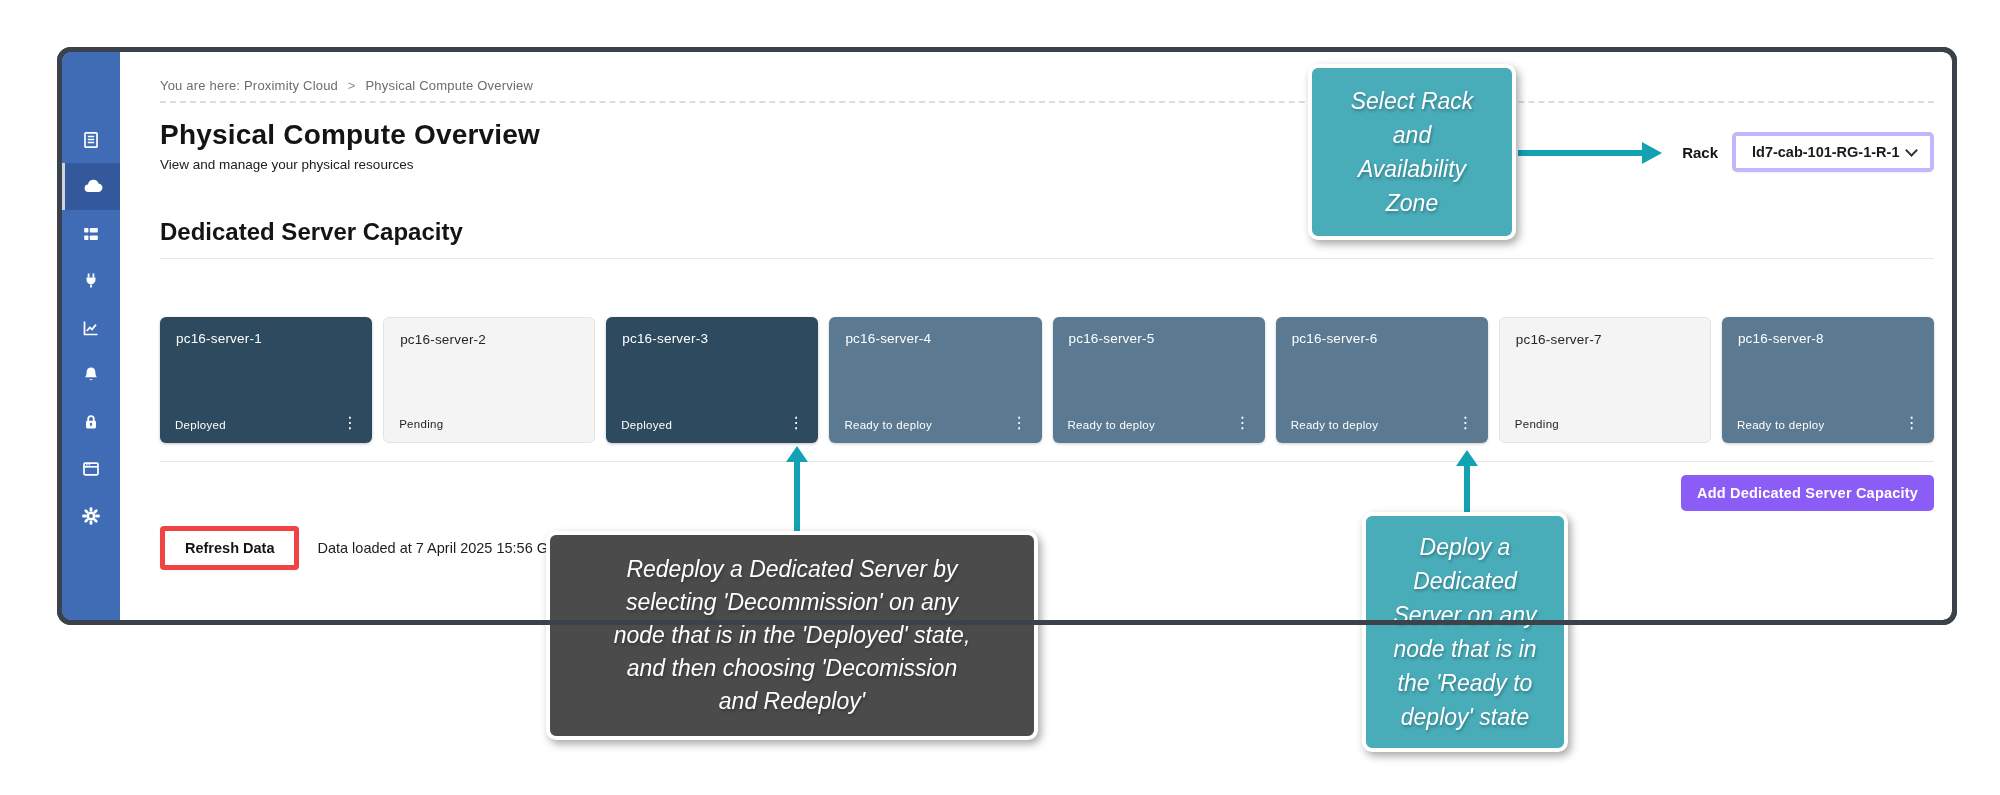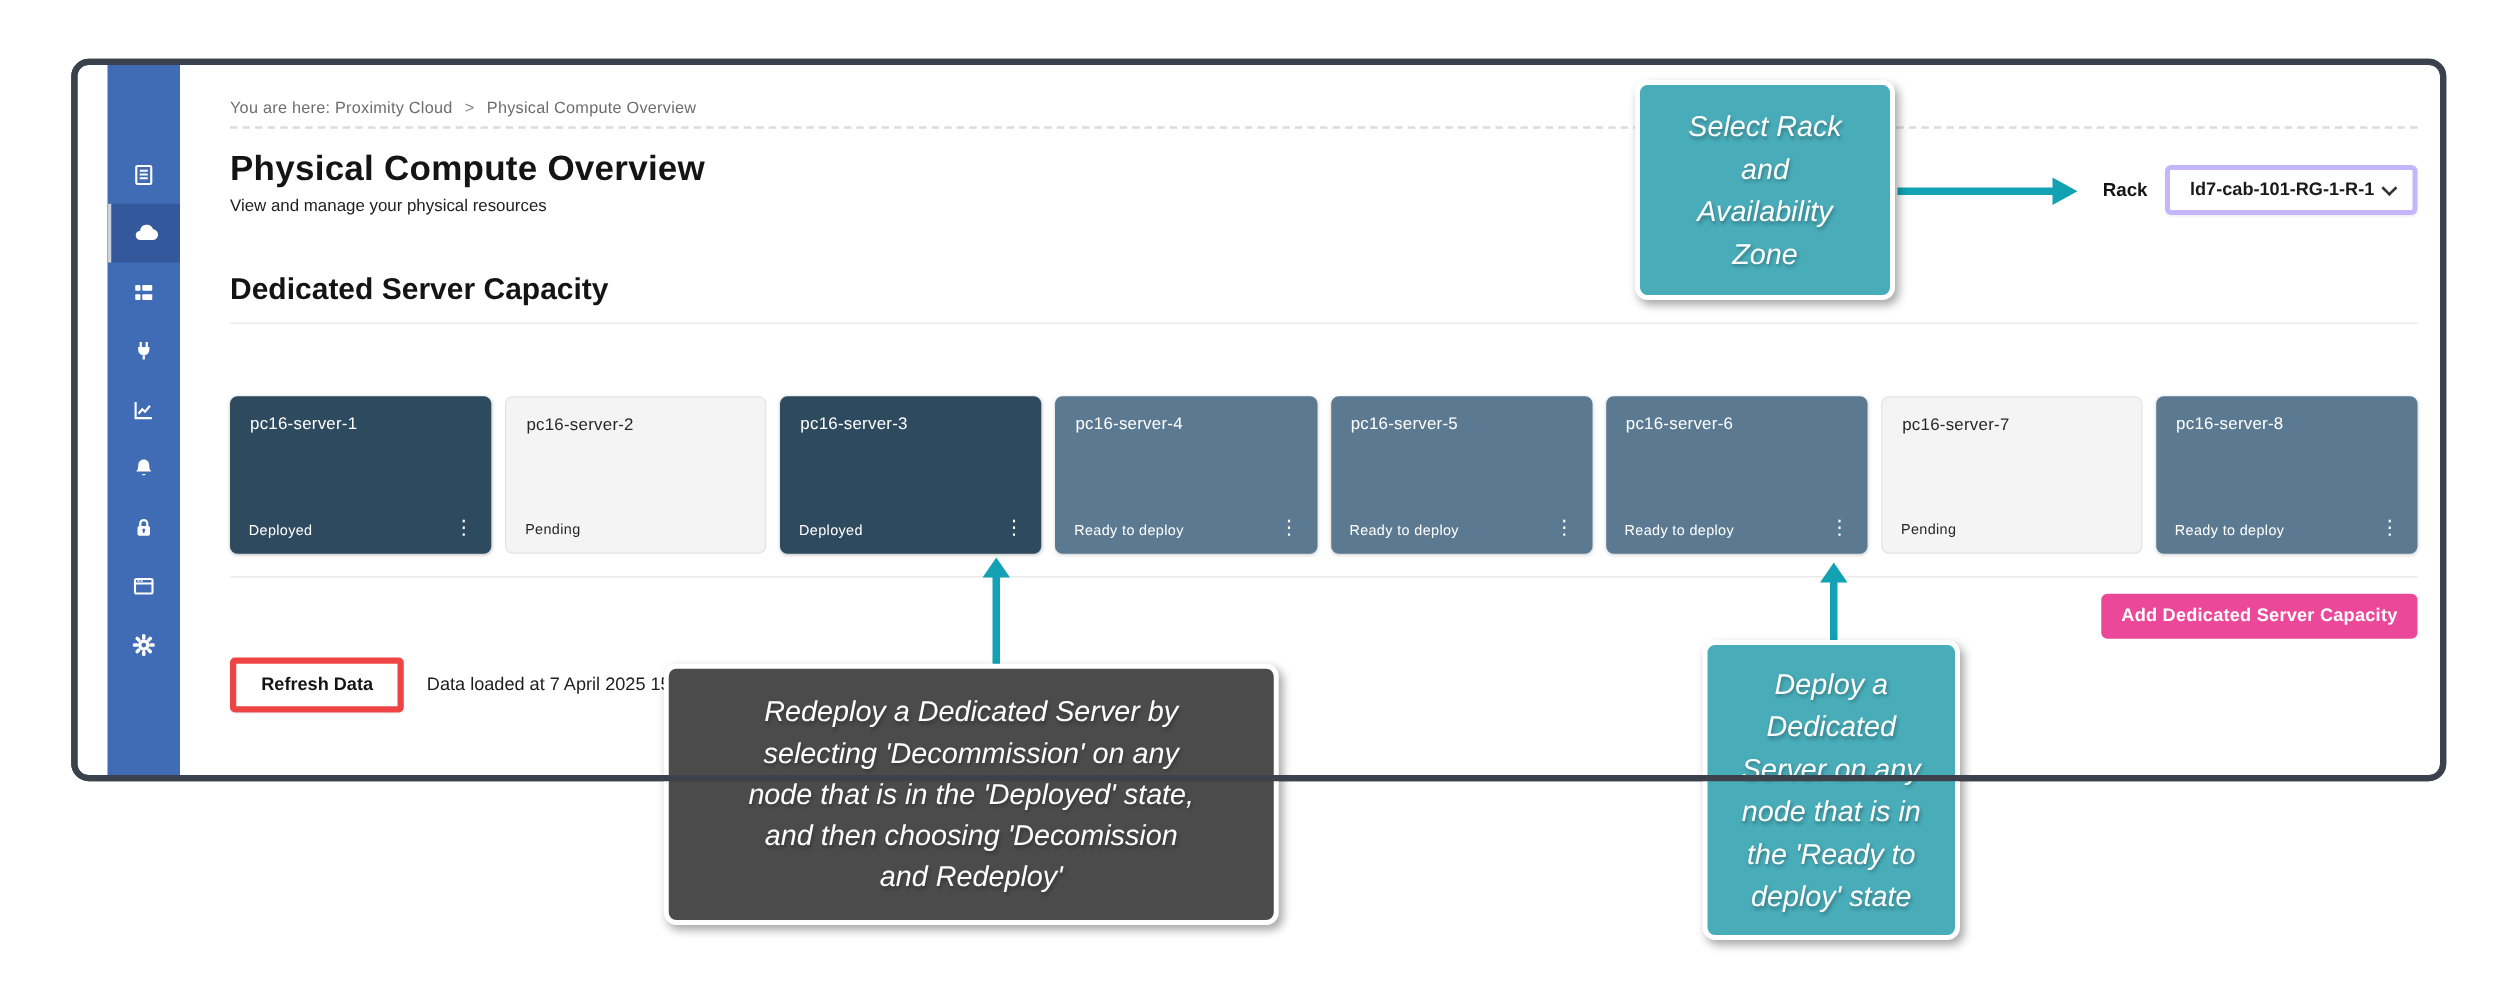--- a/index.html
+++ b/index.html
@@ -1,20 +1,20 @@
 <!DOCTYPE html>
 <html><head>
 <meta charset="utf-8">
 <style>
   * { margin:0; padding:0; box-sizing:border-box; }
   html,body { width:2000px; height:795px; background:#ffffff; font-family:"Liberation Sans","DejaVu Sans",sans-serif; overflow:hidden; position:relative; }
 
   
   .window { position:absolute; left:57px; top:47px; width:1900px; height:578px;
-    border:5px solid #3b424c; border-radius:14px; background:#fff; display:flex; overflow:hidden;padding-left:24px; }
+    border:5px solid #3b424c; border-radius:14px; background:#fff; display:flex; overflow:hidden; }
 
   
   .sidebar { width:58px; background:#3f6cb5; flex:0 0 58px; padding-top:64px; }
   .side-item { height:47px; display:flex; align-items:center; justify-content:center; cursor:pointer; }
   .side-item.active { background:#33589c; border-left:3px solid #cdd3da; }
   .side-item svg { display:block; }
 
   
   .content { flex:1; position:relative; padding:0 18px 0 40px; }
   .breadcrumb { padding-top:26px; font-size:13px; color:#6d6d6d; letter-spacing:.2px; }
@@ -38,35 +38,35 @@
   .grid { margin-top:16px; display:grid; grid-template-columns:repeat(8,1fr); gap:11px; height:168px; }
   .card { border-radius:6px; position:relative; padding:14px 16px; font-size:13.5px; letter-spacing:.2px;margin-top:42px; }
   .card-dark  { background:#2e4a5e; color:#fff; box-shadow:0 1px 3px rgba(0,0,0,.25); }
   .card-slate { background:#5b7a91; color:#fff; box-shadow:0 1px 3px rgba(0,0,0,.2); }
   .card-light { background:#f4f4f4; color:#262626; border:1px solid #e3e3e3; }
   .card-status { position:absolute; left:15px; bottom:12px; font-size:11.5px; letter-spacing:.3px; }
   .kebab { position:absolute; right:8px; bottom:8px; font-size:16px; line-height:16px; padding:4px 6px; cursor:pointer; color:inherit; }
 
   
   .bottom-zone { position:relative; height:120px; }
-  .btn-add { position:absolute; right:0; top:13px; background:#ec4899; color:#fff; border:none; border-radius:5px;
+  .btn-add { position:absolute; right:0; top:13px; background:#8b5cf6; color:#fff; border:none; border-radius:5px;
     font-size:14.5px; font-weight:bold; padding:10px 16px; cursor:pointer; font-family:inherit; letter-spacing:.2px; }
   .refresh-row { position:absolute; left:0; top:64px; display:flex; align-items:center; gap:18px; }
   .btn-refresh { background:#fff; border:5px solid #ef4444; border-radius:4px; font-size:14.5px; font-weight:bold;
     color:#141414; padding:9px 20px; cursor:pointer; font-family:inherit; box-shadow:0 1px 2px rgba(0,0,0,.05); }
   .loaded-text { font-size:14.5px; color:#1d1d1d; }
 
   
   .callout { position:absolute; z-index:30; border:4px solid #fff; border-radius:10px; color:#fff;
     font-style:italic; text-align:center; white-space:pre-line; display:flex; align-items:center; justify-content:center;
     box-shadow:3px 4px 8px rgba(0,0,0,.35); text-shadow:1px 2px 3px rgba(0,0,0,.3); }
   .callout-teal { background:#48acb9; }
   .callout-dark { background:#4b4b4b; }
   #callout-rack    { left:1308px; top:64px;  width:208px; font-size:23px; line-height:34px; padding:16px 8px; }
-  #callout-redeploy{ left:531px;  top:531px; width:492px; font-size:23px; line-height:33px; padding:18px 10px; }
+  #callout-redeploy{ left:546px;  top:531px; width:492px; font-size:23px; line-height:33px; padding:18px 10px; }
   #callout-deploy  { left:1362px; top:512px; width:206px; font-size:23px; line-height:34px; padding:14px 6px; }
 
   .arrow-piece { position:absolute; z-index:29; background:#12a2b3; }
   .head { position:absolute; z-index:29; width:0; height:0; background:none; }
   #arrow-h-stem { left:1518px; top:150px; width:126px; height:6px; }
   #arrow-h-head { left:1642px; top:142px; border-top:11px solid transparent; border-bottom:11px solid transparent; border-left:20px solid #12a2b3; }
   #arrow-v1-head { left:786px; top:446px; border-left:11px solid transparent; border-right:11px solid transparent; border-bottom:16px solid #12a2b3; }
   #arrow-v1-stem { left:794px; top:460px; width:6px; height:72px; }
   #arrow-v2-head { left:1456px; top:450px; border-left:11px solid transparent; border-right:11px solid transparent; border-bottom:16px solid #12a2b3; }
   #arrow-v2-stem { left:1464px; top:464px; width:6px; height:49px; }

